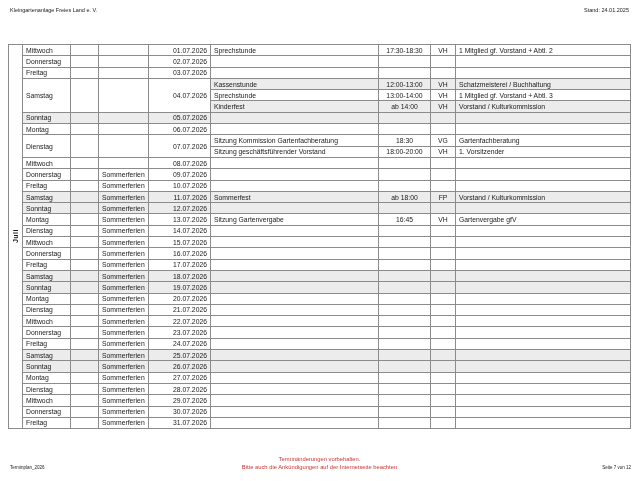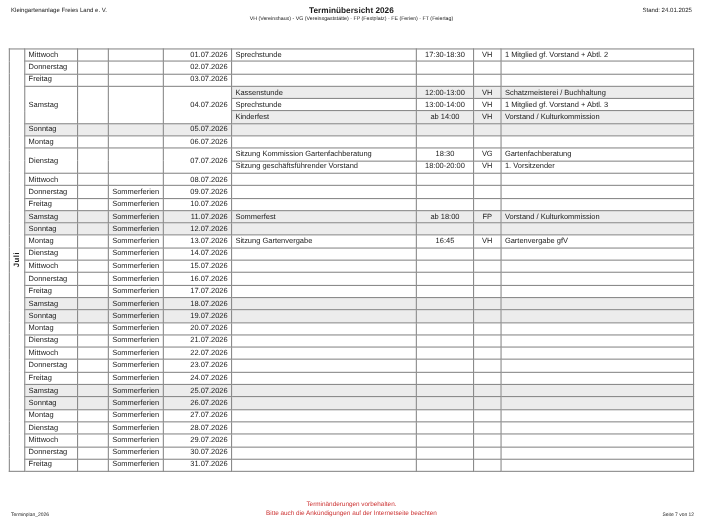--- a/index.html
+++ b/index.html
@@ -57,24 +57,20 @@
   }
   .ftr-left{position:absolute;left:10px;top:465px;font-size:4.5px;}
   .ftr-right{position:absolute;right:8px;top:465px;font-size:4.5px;}
 </style>
 </head>
 <body>
 
 <div class="page">
 
   <div class="hdr-org">Kleingartenanlage Freies Land e. V.</div>
-  <div class="hdr-center">
-    <div class="hdr-title">Terminübersicht 2026</div>
-    <div class="hdr-sub">VH (Vereinshaus) - VG (Vereinsgaststätte) - FP (Festplatz) - FE (Ferien) - FT (Feiertag)</div>
-  </div>
   <div class="hdr-stand">Stand: 24.01.2025</div>
 
   <table class="sched">
     <colgroup>
       <col style="width:14px">
         <col style="width:48px">
         <col style="width:28px">
       <col style="width:50px">
         <col style="width:62px">
         <col style="width:168px">

